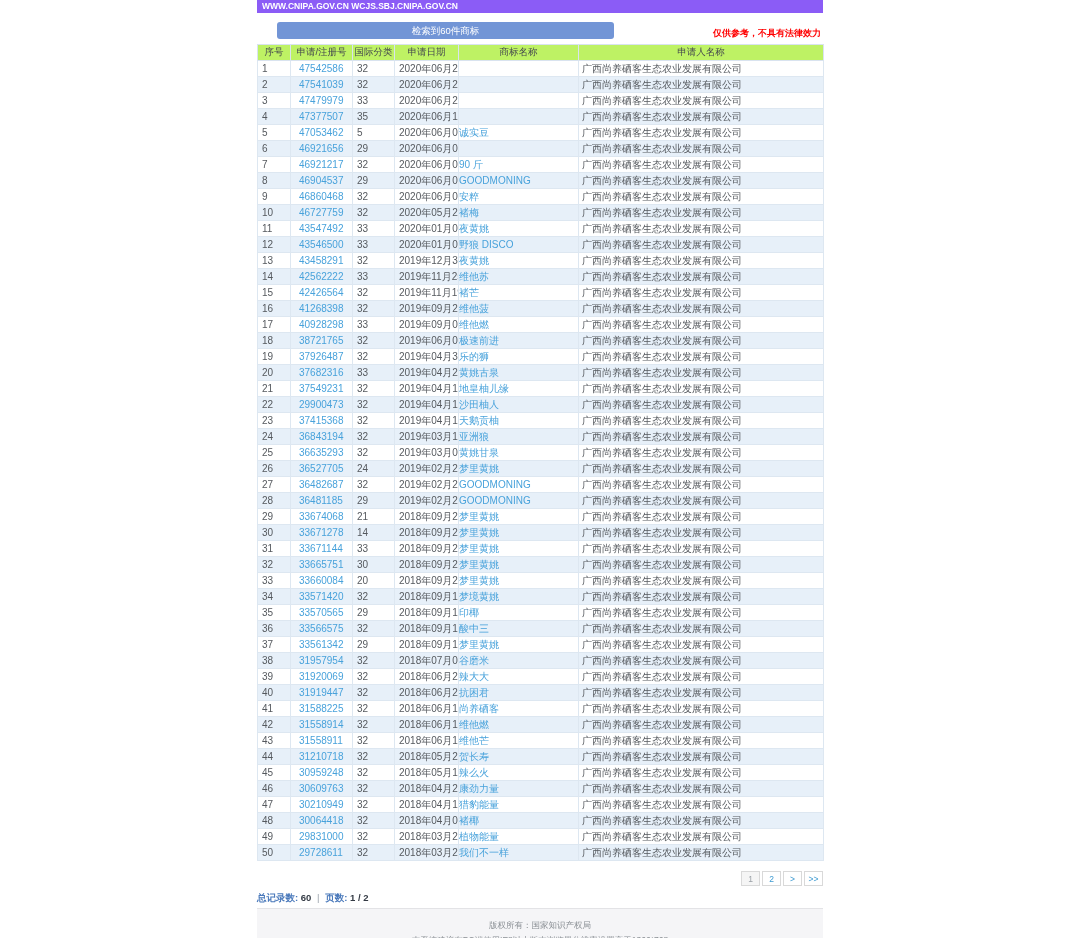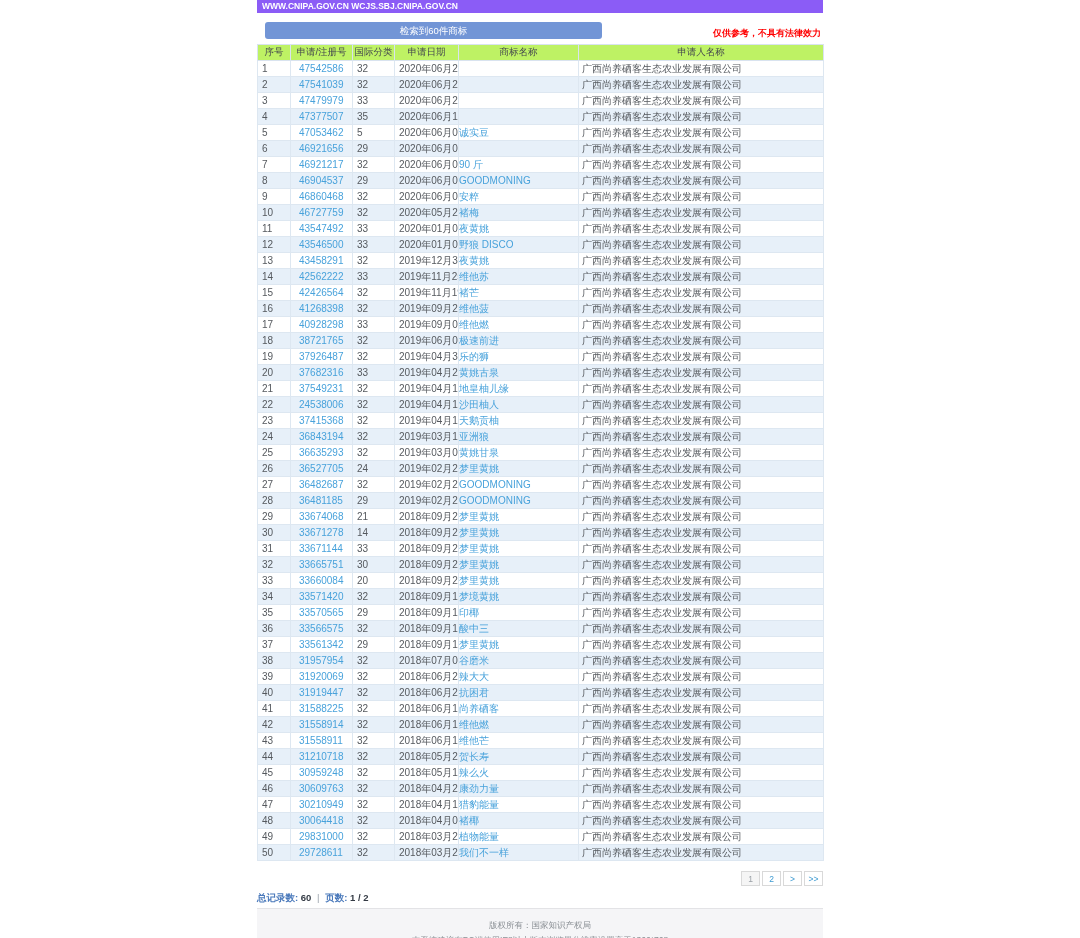--- a/index.html
+++ b/index.html
@@ -9,21 +9,21 @@
 
   
   .topbar { height:13px; background:#8b5cf6; color:#fff; display:flex;
     justify-content:space-between; align-items:center; font-size:8.5px;
     font-weight:bold; padding:0 5px; line-height:13px; white-space:nowrap; }
   .topbar-right { display:flex; gap:12px; }
   .topbar a { color:#fff; text-decoration:none; cursor:pointer;margin-top:32px; }
 
   
   .result-bar { margin-top:9px; height:18px; position:relative; }
-  .search-btn { position:absolute; left:8px; top:0; width:337px; height:17px;
+  .search-btn { position:absolute; left:20px; top:0; width:337px; height:17px;
     background:#7295d6; border:none; border-radius:3px; color:#fff;
     font-size:9.5px; cursor:pointer; line-height:17px; text-align:center; }
   .disclaimer { position:absolute; right:2px; top:5px; color:#ff0000;
     font-weight:bold; font-size:9px; }
 
   
   table { margin-top:4px; width:566px; border-collapse:collapse;
     table-layout:fixed; font-size:10px; color:#55595e; }
   col.w0{width:33px} col.w1{width:62px} col.w2{width:42px}
   col.w3{width:64px} col.w4{width:120px} col.w5{width:245px}
@@ -255,21 +255,21 @@
         <tr>
           <td class="c0">21</td>
           <td class="c1"><a>37549231</a></td>
           <td class="c2">32</td>
           <td class="c3">2019年04月16日</td>
           <td class="c4"><a>地皇柚儿缘</a></td>
           <td class="c5">广西尚养硒客生态农业发展有限公司</td>
         </tr>
         <tr>
           <td class="c0">22</td>
-          <td class="c1"><a>24538006</a></td>
+          <td class="c1"><a>29900473</a></td>
           <td class="c2">32</td>
           <td class="c3">2019年04月15日</td>
           <td class="c4"><a>沙田柚人</a></td>
           <td class="c5">广西尚养硒客生态农业发展有限公司</td>
         </tr>
         <tr>
           <td class="c0">23</td>
           <td class="c1"><a>37415368</a></td>
           <td class="c2">32</td>
           <td class="c3">2019年04月10日</td>

